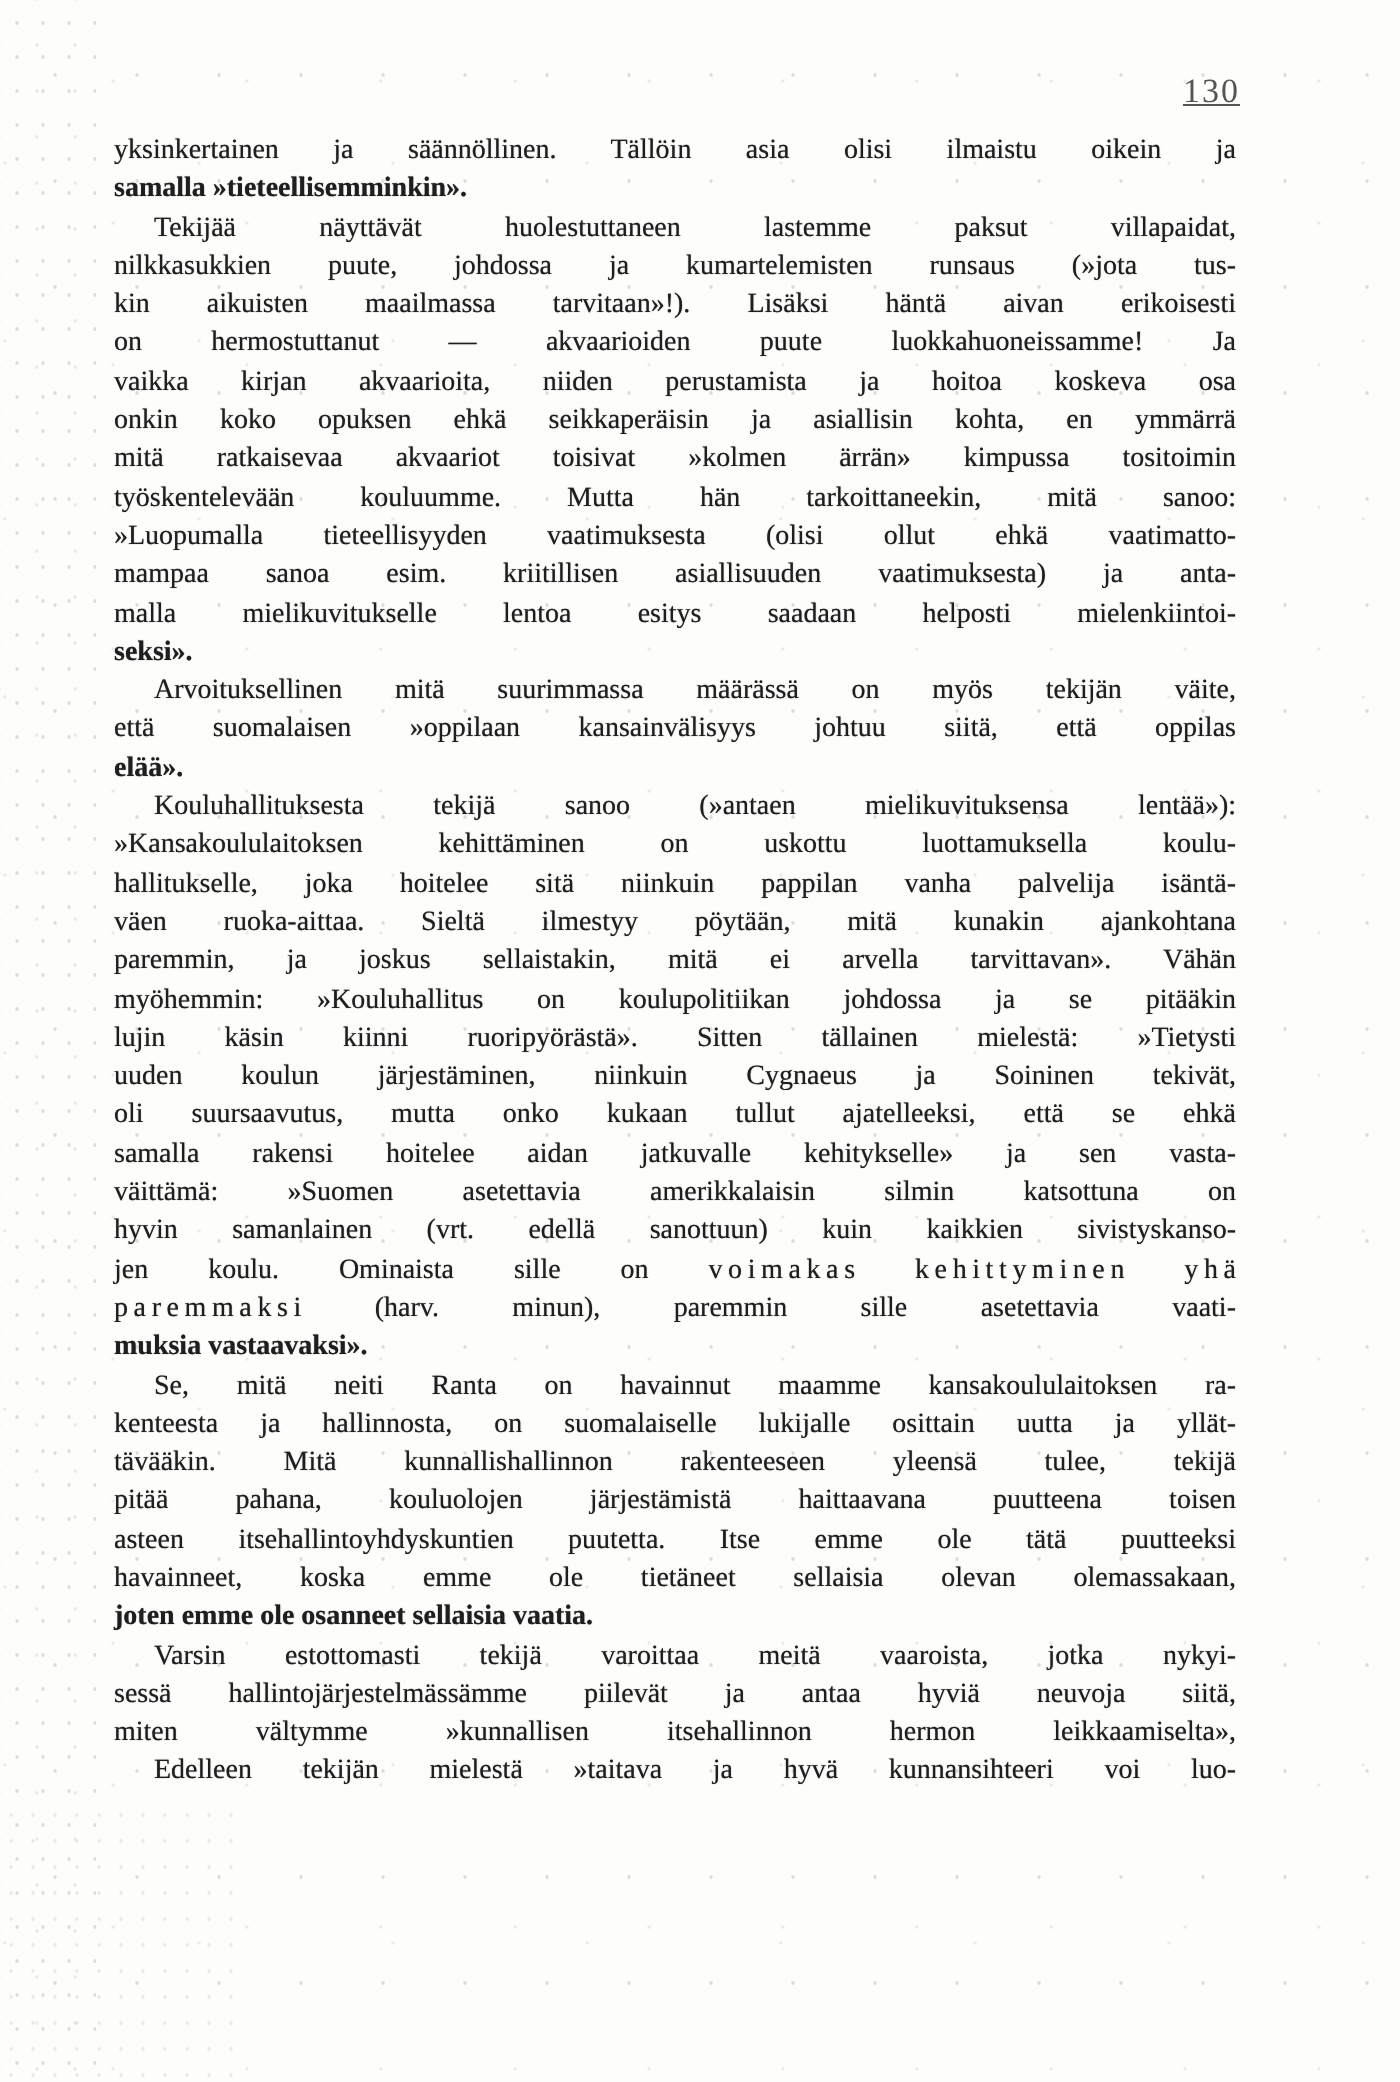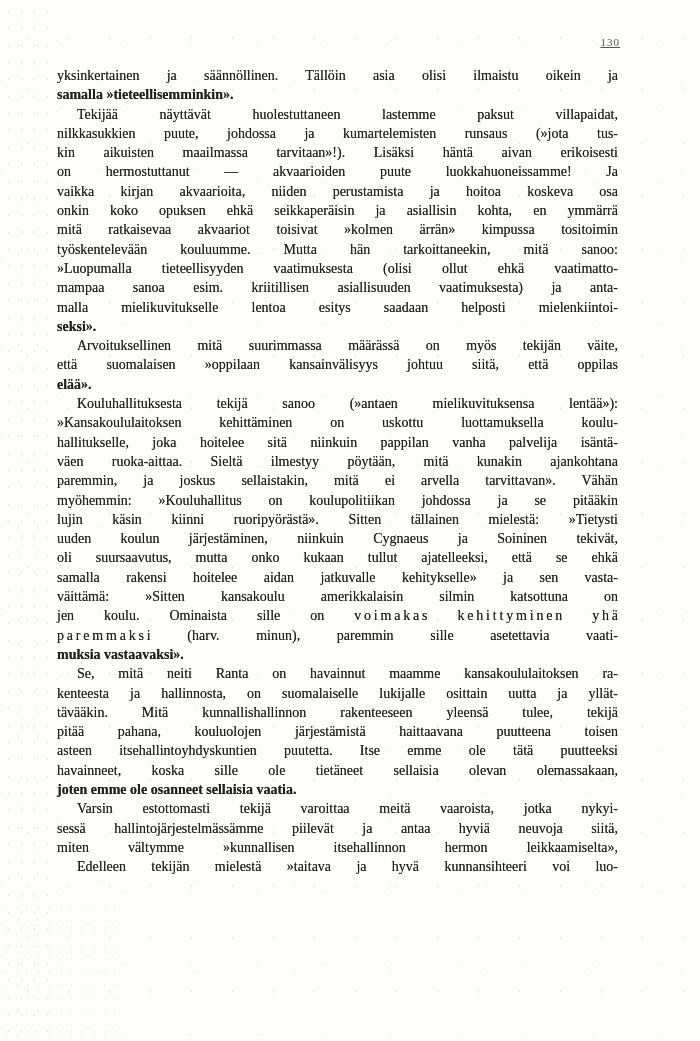--- a/index.html
+++ b/index.html
@@ -43,21 +43,21 @@
     background-size: 11px 13px;
     opacity: 0.5;
     pointer-events: none;
   }
   .page-number {
     position: absolute;
     top: 36px;
     left: 560px;
     width: 60px;
     text-align: right;
-    font-size: 11px;
+    font-size: 17px;
     letter-spacing: 1px;
     color: var(--pagenum, #555);
     text-decoration: underline;
   }
   .text-block {
     position: absolute;
     left: 57px;
     top: 66px;
     width: 561px;
     font-size: 14px;
@@ -114,32 +114,33 @@
       <div class="line indent">Kouluhallituksesta tekijä sanoo (»antaen mielikuvituksensa lentää»):</div>
       <div class="line">»Kansakoululaitoksen kehittäminen on uskottu luottamuksella koulu-</div>
       <div class="line">hallitukselle, joka hoitelee sitä niinkuin pappilan vanha palvelija isäntä-</div>
       <div class="line">väen ruoka-aittaa. Sieltä ilmestyy pöytään, mitä kunakin ajankohtana</div>
       <div class="line">paremmin, ja joskus sellaistakin, mitä ei arvella tarvittavan». Vähän</div>
       <div class="line">myöhemmin: »Kouluhallitus on koulupolitiikan johdossa ja se pitääkin</div>
       <div class="line">lujin käsin kiinni ruoripyörästä». Sitten tällainen mielestä: »Tietysti</div>
       <div class="line">uuden koulun järjestäminen, niinkuin Cygnaeus ja Soininen tekivät,</div>
       <div class="line">oli suursaavutus, mutta onko kukaan tullut ajatelleeksi, että se ehkä</div>
       <div class="line">samalla rakensi hoitelee aidan jatkuvalle kehitykselle» ja sen vasta-</div>
-      <div class="line">väittämä: »Sitten kansakoulu amerikkalaisin silmin katsottuna on</div>
+      <div class="line">väittämä: »Suomen asetettavia amerikkalaisin silmin katsottuna on</div>
+      <div class="line">hyvin samanlainen (vrt. edellä sanottuun) kuin kaikkien sivistyskanso-</div>
       <div class="line">jen koulu. Ominaista sille on v o i m a k a s k e h i t t y m i n e n y h ä</div>
       <div class="line">p a r e m m a k s i (harv. minun), paremmin sille asetettavia vaati-</div>
       <div class="line last">muksia vastaavaksi».</div>
     </div>
     <div class="para">
       <div class="line indent">Se, mitä neiti Ranta on havainnut maamme kansakoululaitoksen ra-</div>
       <div class="line">kenteesta ja hallinnosta, on suomalaiselle lukijalle osittain uutta ja yllät-</div>
       <div class="line">tävääkin. Mitä kunnallishallinnon rakenteeseen yleensä tulee, tekijä</div>
       <div class="line">pitää pahana, kouluolojen järjestämistä haittaavana puutteena toisen</div>
       <div class="line">asteen itsehallintoyhdyskuntien puutetta. Itse emme ole tätä puutteeksi</div>
-      <div class="line">havainneet, koska sille ole tietäneet sellaisia olevan olemassakaan,</div>
+      <div class="line">havainneet, koska emme ole tietäneet sellaisia olevan olemassakaan,</div>
       <div class="line last">joten emme ole osanneet sellaisia vaatia.</div>
     </div>
     <div class="para">
       <div class="line indent">Varsin estottomasti tekijä varoittaa meitä vaaroista, jotka nykyi-</div>
       <div class="line">sessä hallintojärjestelmässämme piilevät ja antaa hyviä neuvoja siitä,</div>
       <div class="line">miten vältymme »kunnallisen itsehallinnon hermon leikkaamiselta»,</div>
     </div>
     <div class="para">
       <div class="line indent">Edelleen tekijän mielestä »taitava ja hyvä kunnansihteeri voi luo-</div>
     </div>

